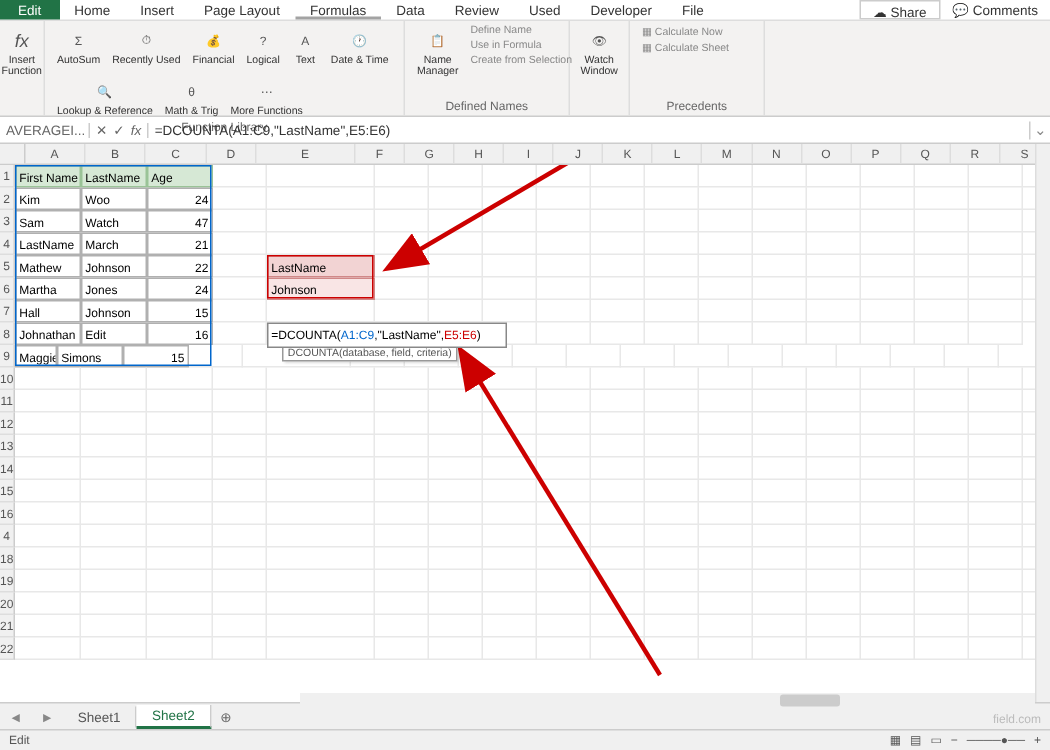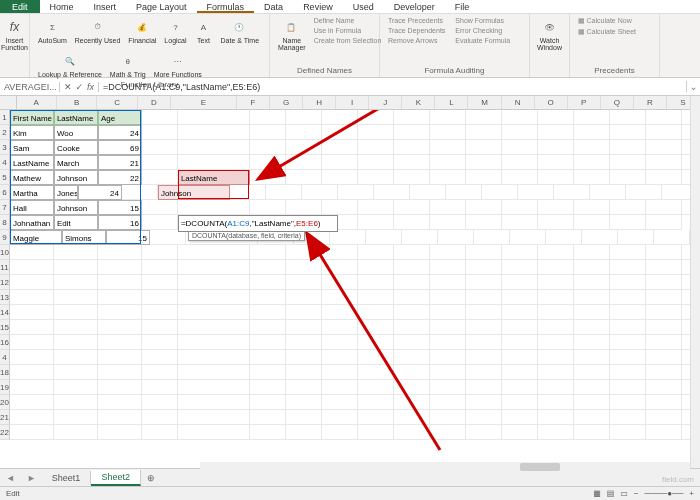--- a/index.html
+++ b/index.html
@@ -1,21 +1,21 @@
 <!DOCTYPE html>
 <html><head>
   <meta charset="utf-8">
   <style>
     * { box-sizing: border-box; margin: 0; padding: 0; font-family: "Segoe UI", Arial, sans-serif; }
     body { background: #fff; width: 700px; height: 500px; overflow: hidden; position: relative; font-size: 10px; }
     
     .titlebar { height: 14px; line-height: 14px; display: flex; background: #fff; border-bottom: 1px solid #ddd; }
     .tab-file { background: #217346; color: #fff; padding: 0 12px; font-size: 9px; }
     .tab { padding: 0 10px; font-size: 9px; color: #333; cursor: pointer; }
-    .tab.active { border-bottom: 2px solid #a16207; }
+    .tab.active { border-bottom: 2px solid #a3a3a3; }
     .titlebar-right { margin-left: auto; display: flex; }
     .btn-share { background: #fff; border: 1px solid #ccc; padding: 0 8px; font-size: 9px; color: #333; }
     .btn-comments { padding: 0 8px; font-size: 9px; color: #333; }
     
     .ribbon { height: 64px; background: #f3f2f1; border-bottom: 1px solid #ccc; display: flex; font-size: 8px; color: #555; }
     .ribbon-group { border-right: 1px solid #ddd; padding: 2px 6px; display: flex; flex-direction: column; justify-content: space-between; }
     .ribbon-group-label { text-align: center; font-size: 8px; color: #666; margin-top: auto; }
     .ribbon-btns { display: flex; gap: 4px; align-items: flex-start; flex-wrap: wrap; }
     .ribbon-btn { display: flex; flex-direction: column; align-items: center; gap: 1px; padding: 2px; cursor: pointer; }
     .ribbon-btn .icon { width: 18px; height: 18px; display: flex; align-items: center; justify-content: center; }
@@ -86,20 +86,24 @@
   <div class="tab-file">Edit</div>
   <div class="tab">Home</div>
   <div class="tab">Insert</div>
   <div class="tab">Page Layout</div>
   <div class="tab active">Formulas</div>
   <div class="tab">Data</div>
   <div class="tab">Review</div>
   <div class="tab">Used</div>
   <div class="tab">Developer</div>
   <div class="tab">File</div>
+  <div class="titlebar-right">
+    <div class="btn-share">☁ <span>Share</span></div>
+    <div class="btn-comments">💬 <span>Comments</span></div>
+  </div>
 </div>
 
 <div class="ribbon">
   <div class="ribbon-group" style="width:30px">
     <div class="ribbon-btn">
       <span class="icon">
           <i style="font-style:italic;font-size:12px">fx</i>
         </span>
       <span class="ribbon-btn-lbl">Insert
 Function</span>
@@ -158,35 +162,20 @@
         <span class="ribbon-btn-lbl">Name
 Manager</span>
       </div>
       <div class="ribbon-small-list">
         <div class="ribbon-small">Define Name</div>
         <div class="ribbon-small">Use in Formula</div>
         <div class="ribbon-small">Create from Selection</div>
       </div>
     </div>
     <div class="ribbon-group-label">Defined Names</div>
-  </div>
-  <div class="ribbon-group" style="width:150px">
-    <div style="display:flex;gap:6px">
-      <div class="ribbon-small-list">
-        <div class="ribbon-small">Trace Precedents</div>
-        <div class="ribbon-small">Trace Dependents</div>
-        <div class="ribbon-small">Remove Arrows</div>
-      </div>
-      <div class="ribbon-small-list">
-        <div class="ribbon-small">Show Formulas</div>
-        <div class="ribbon-small">Error Checking</div>
-        <div class="ribbon-small">Evaluate Formula</div>
-      </div>
-    </div>
-    <div class="ribbon-group-label">Formula Auditing</div>
   </div>
   <div class="ribbon-group" style="width:40px">
     <div class="ribbon-btn">
       <span class="icon">👁</span>
       <span class="ribbon-btn-lbl">Watch
 Window</span>
     </div>
   </div>
   <div class="ribbon-group" style="width:90px">
     <div class="ribbon-small-list">
@@ -308,22 +297,22 @@
           <div class="cell" style="width: 36px;"></div>
           <div class="cell" style="width: 36px;"></div>
           <div class="cell" style="width: 36px;"></div>
           <div class="cell" style="width: 36px;"></div>
           <div class="cell" style="width: 36px;"></div>
           <div class="cell" style="width: 36px;"></div>
           <div class="cell" style="width: 36px;"></div>
         </div>
         <div class="row">
           <div class="cell data-border" style="width: 44px;">Sam</div>
-          <div class="cell data-border" style="width: 44px;">Cooke</div>
-          <div class="cell data-border num" style="width: 44px;">69</div>
+          <div class="cell data-border" style="width: 44px;">Watch</div>
+          <div class="cell data-border num" style="width: 44px;">47</div>
           <div class="cell" style="width: 36px;"></div>
           <div class="cell" style="width: 72px;"></div>
           <div class="cell" style="width: 36px;"></div>
           <div class="cell" style="width: 36px;"></div>
           <div class="cell" style="width: 36px;"></div>
           <div class="cell" style="width: 36px;"></div>
           <div class="cell" style="width: 36px;"></div>
           <div class="cell" style="width: 36px;"></div>
           <div class="cell" style="width: 36px;"></div>
           <div class="cell" style="width: 36px;"></div>
@@ -368,21 +357,21 @@
           <div class="cell" style="width: 36px;"></div>
           <div class="cell" style="width: 36px;"></div>
           <div class="cell" style="width: 36px;"></div>
           <div class="cell" style="width: 36px;"></div>
           <div class="cell" style="width: 36px;"></div>
           <div class="cell" style="width: 36px;"></div>
           <div class="cell" style="width: 36px;"></div>
         </div>
         <div class="row">
           <div class="cell data-border" style="width: 44px;">Martha</div>
-          <div class="cell data-border" style="width: 24px;">Jones</div>
+          <div class="cell data-border" style="width: 44px;">Jones</div>
           <div class="cell data-border num" style="width: 44px;">24</div>
           <div class="cell" style="width: 36px;"></div>
           <div class="cell criteria-value" style="width: 72px;">Johnson</div>
           <div class="cell" style="width: 36px;"></div>
           <div class="cell" style="width: 36px;"></div>
           <div class="cell" style="width: 36px;"></div>
           <div class="cell" style="width: 36px;"></div>
           <div class="cell" style="width: 36px;"></div>
           <div class="cell" style="width: 36px;"></div>
           <div class="cell" style="width: 36px;"></div>
@@ -428,21 +417,21 @@
           <div class="cell" style="width: 36px;"></div>
           <div class="cell" style="width: 36px;"></div>
           <div class="cell" style="width: 36px;"></div>
           <div class="cell" style="width: 36px;"></div>
           <div class="cell" style="width: 36px;"></div>
           <div class="cell" style="width: 36px;"></div>
           <div class="cell" style="width: 36px;"></div>
           <div class="cell" style="width: 36px;"></div>
         </div>
         <div class="row">
-          <div class="cell data-border" style="width: 52px;">Maggie</div>
+          <div class="cell data-border" style="width: 28px;">Maggie</div>
           <div class="cell data-border" style="width: 44px;">Simons</div>
           <div class="cell data-border num" style="width: 44px;">15</div>
           <div class="cell" style="width: 36px;"></div>
           <div class="cell" style="width: 72px;"></div>
           <div class="cell" style="width: 36px;"></div>
           <div class="cell" style="width: 36px;"></div>
           <div class="cell" style="width: 36px;"></div>
           <div class="cell" style="width: 36px;"></div>
           <div class="cell" style="width: 36px;"></div>
           <div class="cell" style="width: 36px;"></div>

